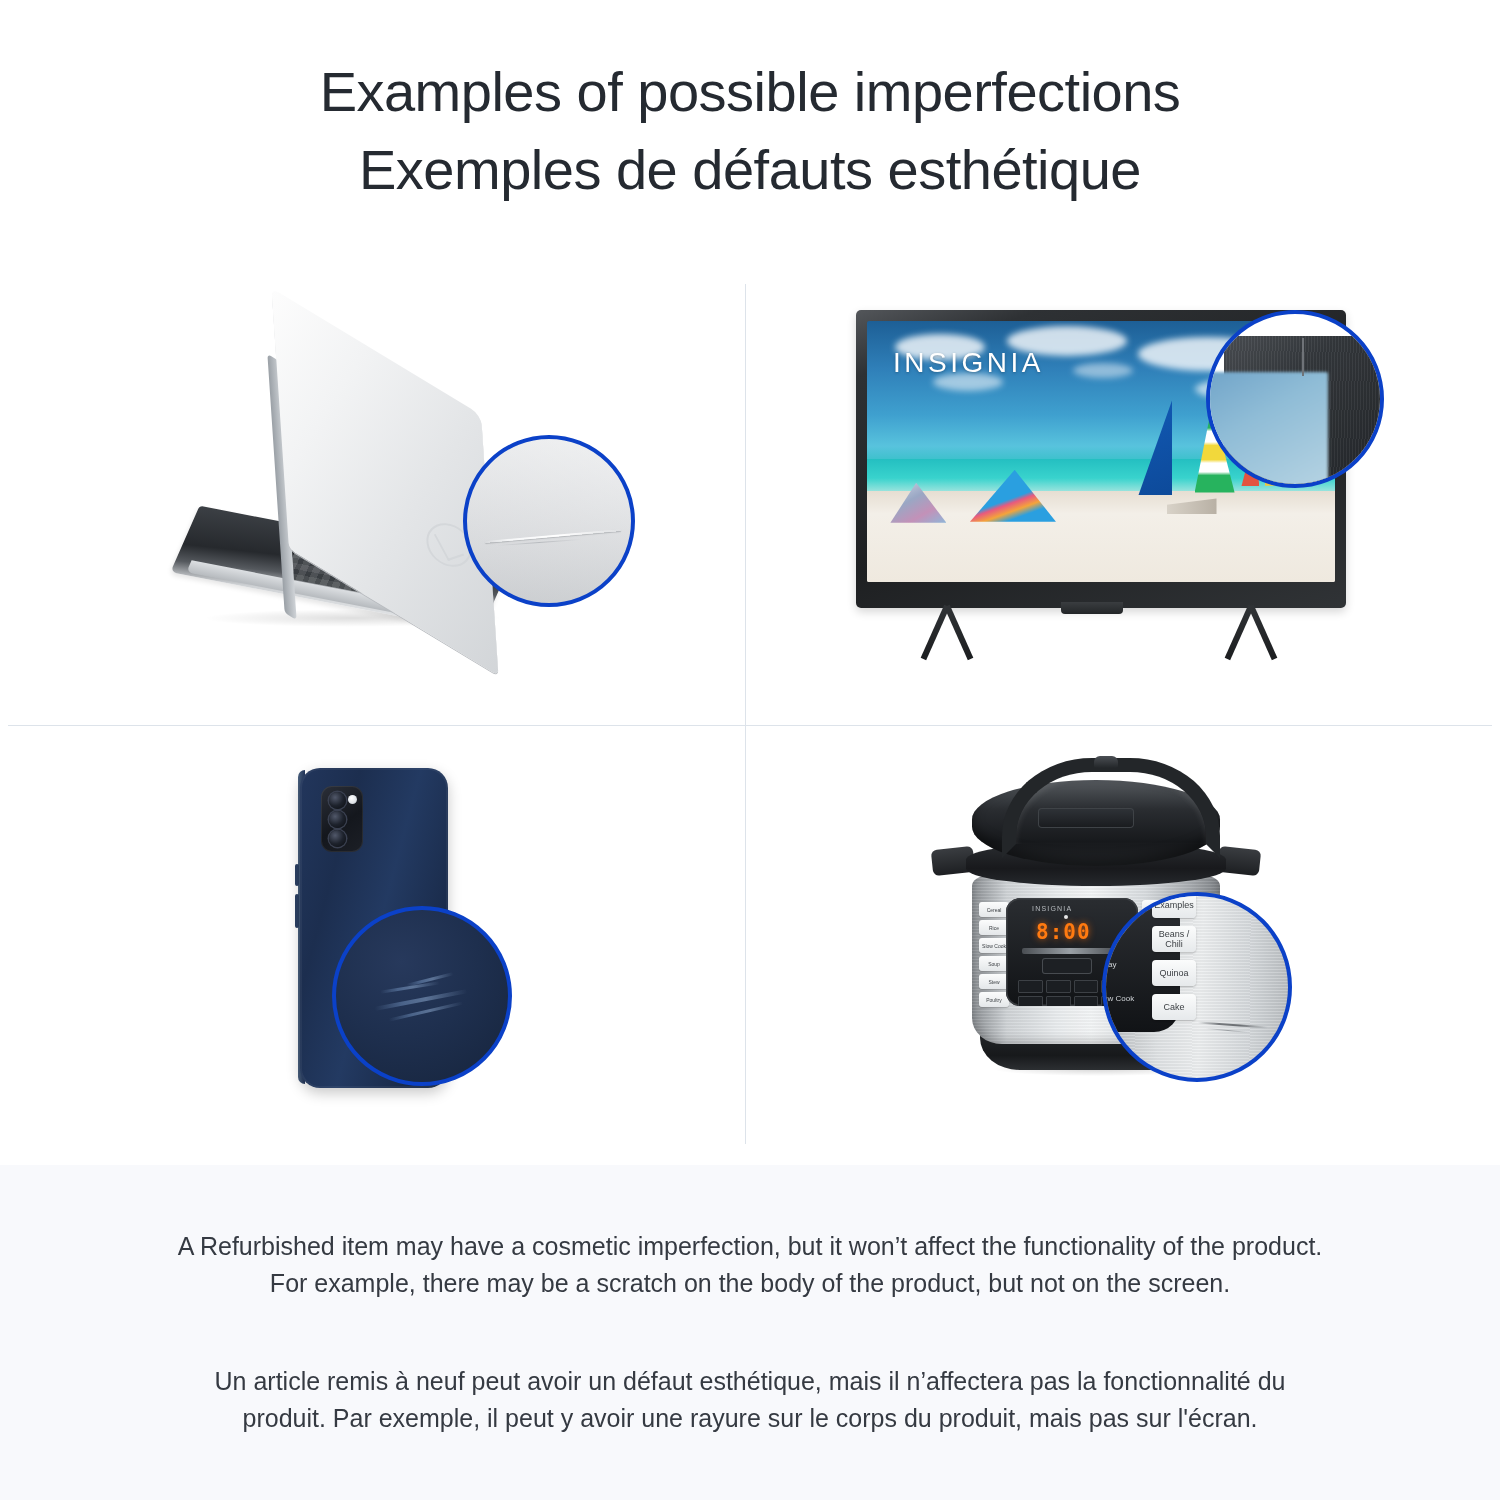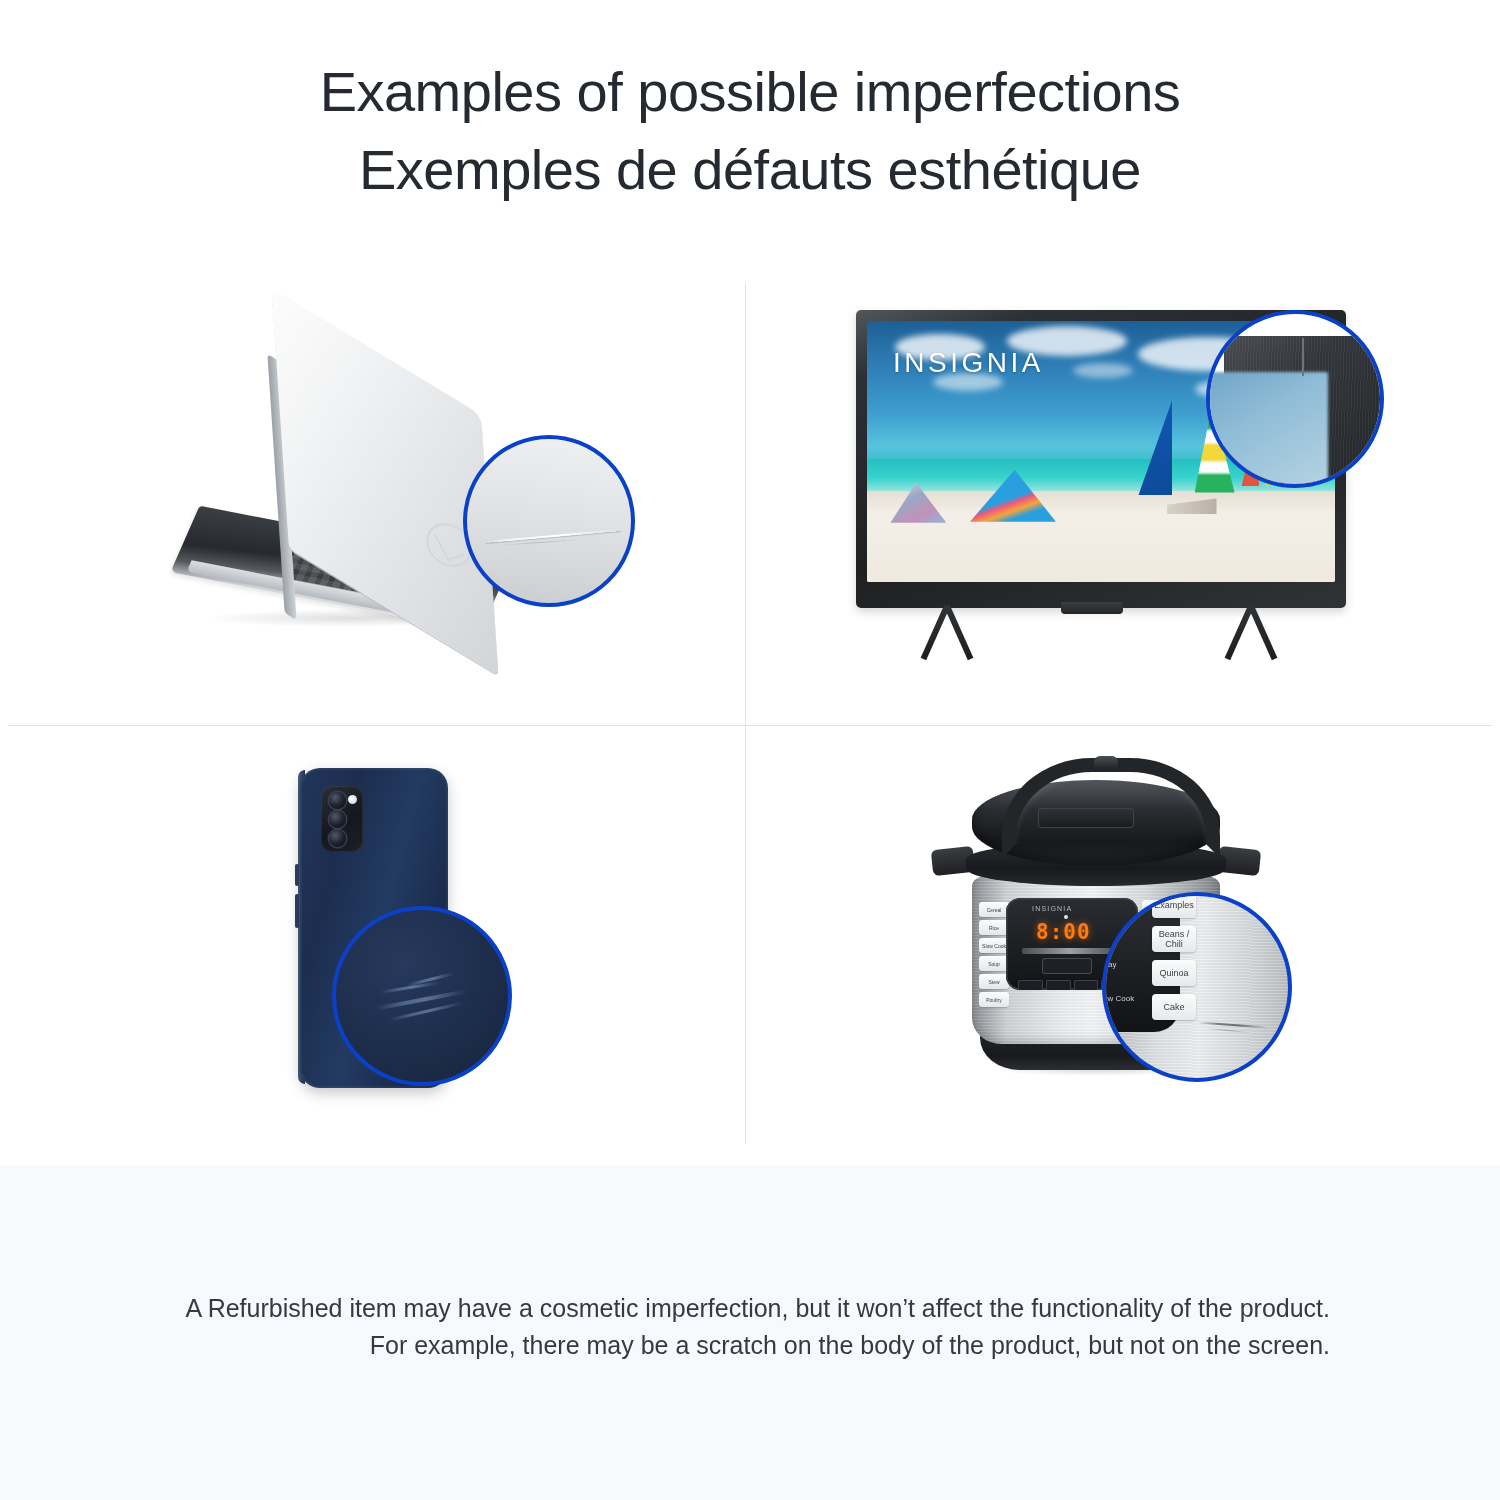--- a/index.html
+++ b/index.html
@@ -430,21 +430,21 @@
   .cooker-shadow {
     position: absolute;
     left: 48px; top: 306px;
     width: 208px; height: 14px;
     border-radius: 50%;
     background: radial-gradient(ellipse, rgba(0,0,0,.16), rgba(0,0,0,0) 72%);
   }
   .panel {
     position: absolute;
     left: 60px; top: 142px;
-    width: 132px; height: 92px;
+    width: 132px; height: 108px;
     border-radius: 14px;
     background: linear-gradient(180deg,#2a2d31,#111316);
     box-shadow: inset 0 0 0 1.5px #3b3e42;
     overflow: hidden;
   }
   .panel-brand {
     position: absolute;
     left: 26px; top: 7px;
     color: #b9bdc1;
     font-size: 7px;
@@ -587,21 +587,21 @@
     padding: 0 160px;
     box-sizing: border-box;
   }
   .para {
     width: 1160px;
     text-align: center;
     font-size: 25px;
     line-height: 37px;
     color: #353a42;
   }
-  .para.en { margin-bottom: 36px; text-align: right; }
+  .para.en { margin-bottom: 36px; }
 </style>
 </head>
 <body>
 
 <div class="page">
 
   <div class="header">
     <div class="title-line">Examples of possible imperfections</div>
     <div class="title-line">Exemples de défauts esthétique</div>
   </div>
@@ -747,15 +747,16 @@
           <div class="zbtn zb3">Cake</div>
           <div class="cscratch"></div>
           <div class="cscratch2"></div>
         </div>
       </div>
     </div>
   </div>
 
   <div class="footer">
     <p class="para en">A Refurbished item may have a cosmetic imperfection, but it won’t affect the functionality of the product. For example, there may be a scratch on the body of the product, but not on the screen.</p>
+    <p class="para fr">Un article remis à neuf peut avoir un défaut esthétique, mais il n’affectera pas la fonctionnalité du produit. Par exemple, il peut y avoir une rayure sur le corps du produit, mais pas sur l'écran.</p>
   </div>
 
 </div>
 
 </body></html>

